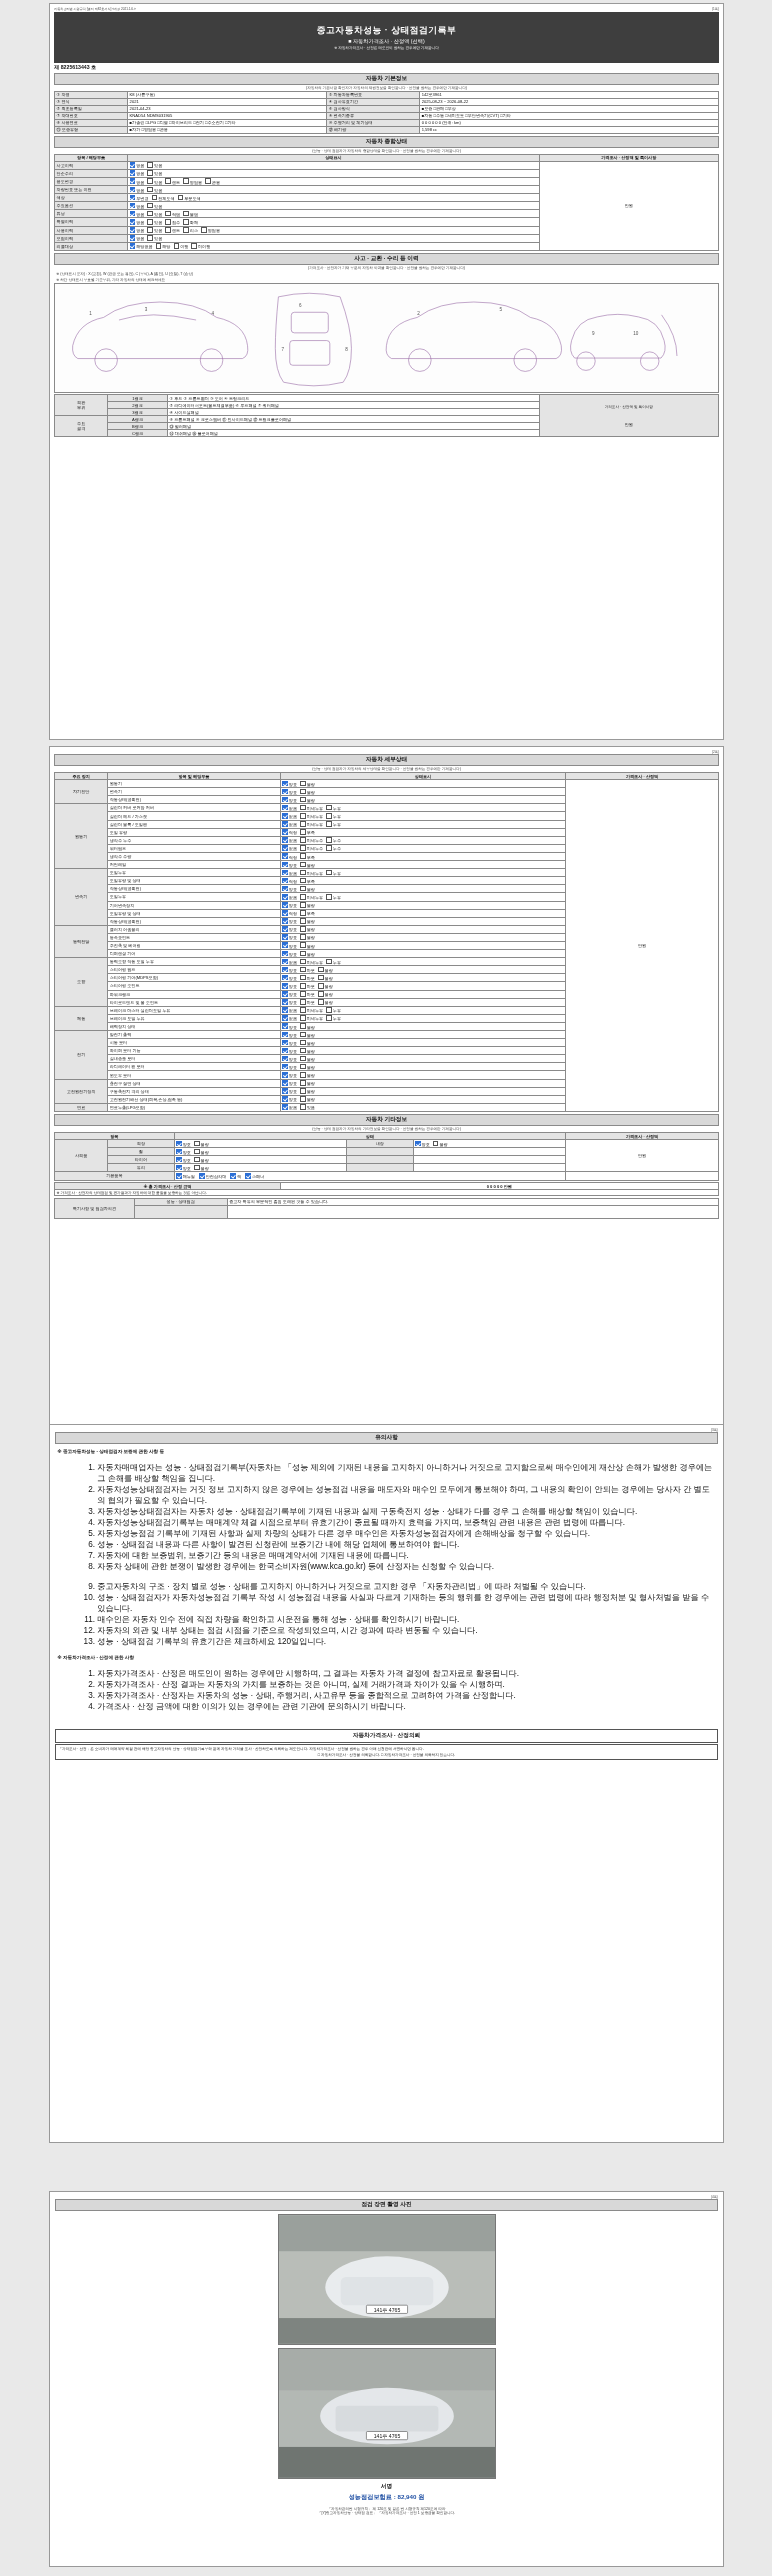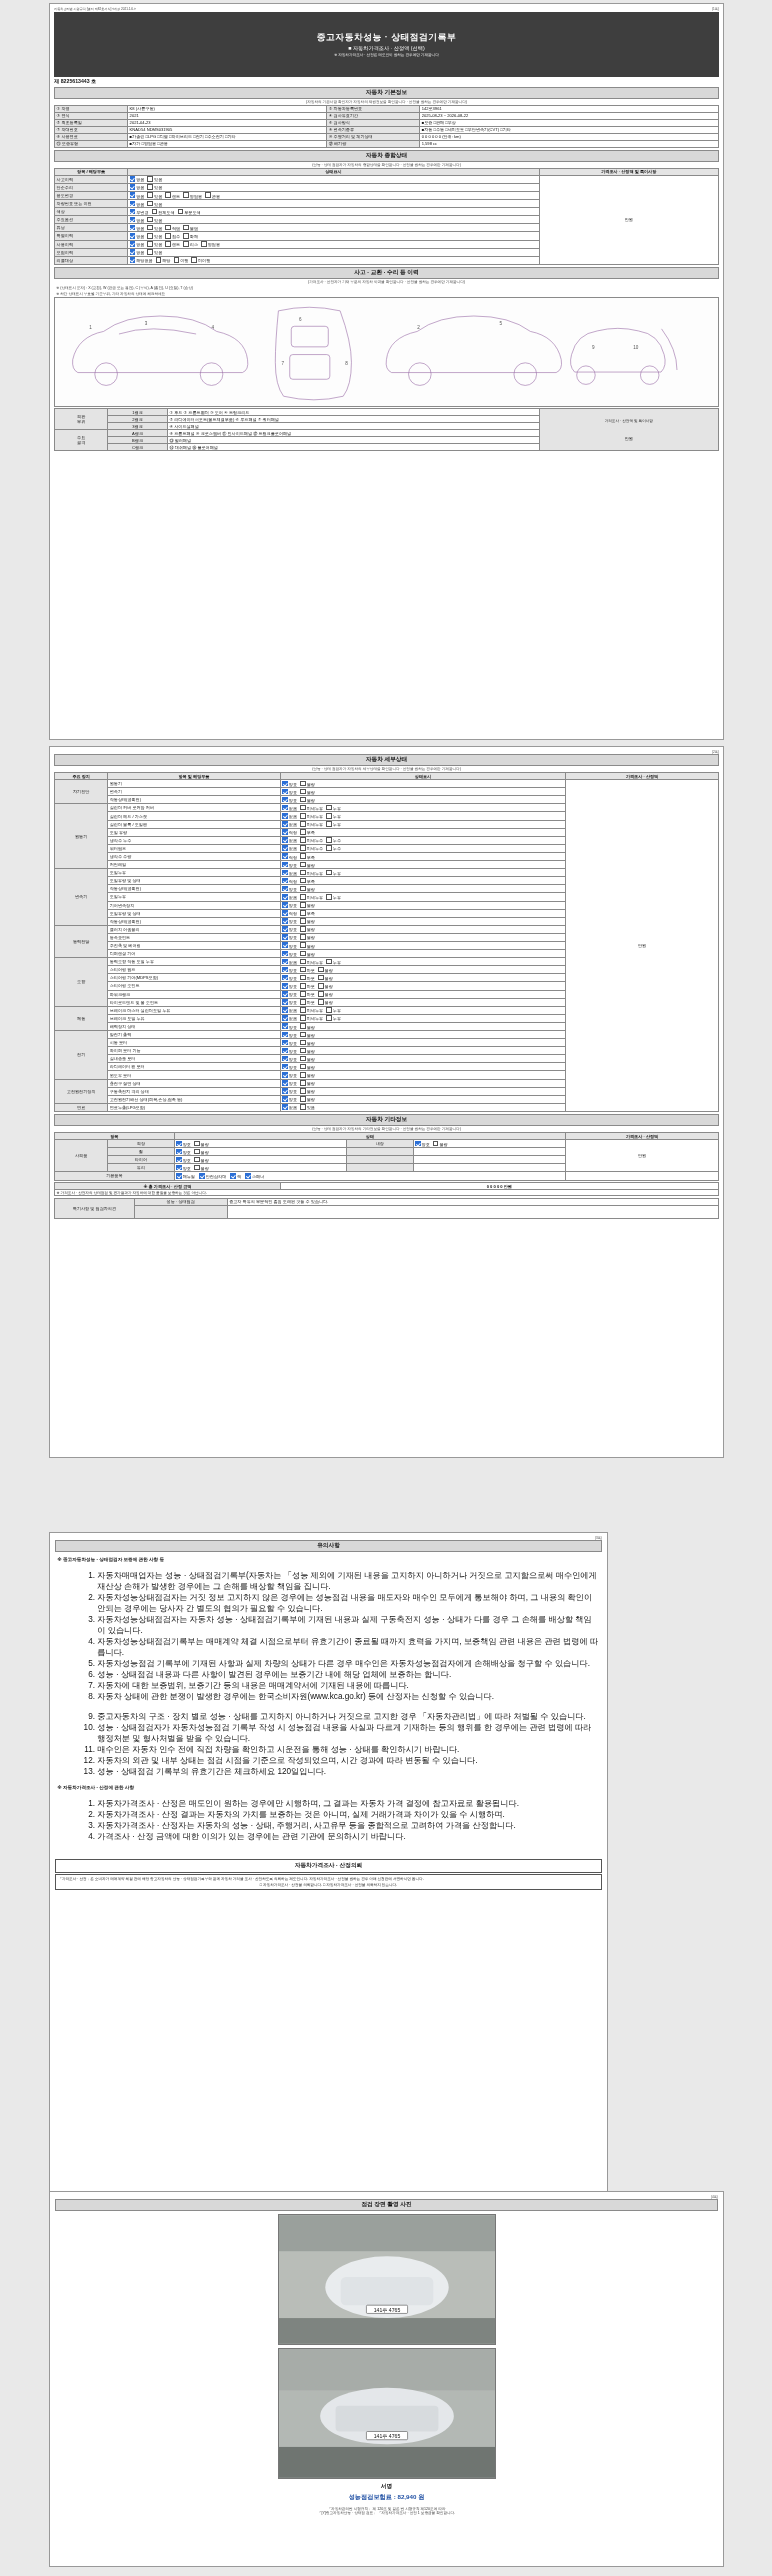--- a/index.html
+++ b/index.html
@@ -30,21 +30,21 @@
 <body>
 
 <div id="page">
 
   <div class="sheet" style="left:49px;top:3.1px;width:675px;height:737px;padding:3.1px 4.1px;">
     <div style="display:flex;justify-content:space-between;">
       <div class="topline">자동차관리법 시행규칙 [별지 제82호서식] &lt;개정 2021.1.6.&gt;</div>
       <div class="topline">(1쪽)</div>
     </div>
 
-    <div style="background:#3e3e3e;color:#fff;text-align:center;padding:20px 0;margin-top:1px;">
+    <div style="background:#3e3e3e;color:#fff;text-align:center;padding:13px 0;margin-top:1px;">
       <div class="bold" style="font-size:8.8px;letter-spacing:0.5px;">중고자동차성능 · 상태점검기록부</div>
       <div style="font-size:5.2px;margin-top:1px;">■ 자동차가격조사 · 산정액 (선택)</div>
       <div style="font-size:3.6px;margin-top:0.5px;">※ 자동차가격조사 · 산정은 매도인이 원하는 경우에만 기재합니다</div>
     </div>
 
     <div style="margin-top:1.5px;font-size:5.2px;">
       <span class="bold">제</span>
       <span class="bold">8225613443</span>
       <span class="bold">호</span>
     </div>
@@ -540,35 +540,35 @@
         <td>중고차 특유의 부분적인 흠집 오래된 것들 수 있습니다.</td>
       </tr>
       <tr>
         <td class="hd center">&nbsp;</td>
         <td style="height:11.3px;">&nbsp;</td>
       </tr>
     </tbody>
       </table>
   </div>
 
-  <div class="sheet" style="left:49px;top:1532px;width:559px;height:719px;padding:3.1px 5.2px;">
+  <div class="sheet" style="left:49px;top:1424px;width:675px;height:719px;padding:3.1px 5.2px;">
     <div style="display:flex;justify-content:flex-end;">
       <div class="topline">(3쪽)</div>
     </div>
     <div class="sec-title">유의사항</div>
 
     <div class="termsbox" style="padding:3.1px 2.1px;">
       <div class="bold" style="font-size:4.6px;margin-top:2.1px;">※ 중고자동차성능 · 상태점검자 보증에 관한 사항 등</div>
       <ol class="terms" id="terms-list-1">
           <li>자동차매매업자는 성능 · 상태점검기록부(자동차는 「성능 제외에 기재된 내용을 고지하지 아니하거나 거짓으로 고지함으로써 매수인에게 재산상 손해가 발생한 경우에는 그 손해를 배상할 책임을 집니다.</li>
           <li>자동차성능상태점검자는 거짓 정보 고지하지 않은 경우에는 성능점검 내용을 매도자와 매수인 모두에게 통보해야 하며, 그 내용의 확인이 안되는 경우에는 당사자 간 별도의 협의가 필요할 수 있습니다.</li>
           <li>자동차성능상태점검자는 자동차 성능 · 상태점검기록부에 기재된 내용과 실제 구동축전지 성능 · 상태가 다를 경우 그 손해를 배상할 책임이 있습니다.</li>
           <li>자동차성능상태점검기록부는 매매계약 체결 시점으로부터 유효기간이 종료될 때까지 효력을 가지며, 보증책임 관련 내용은 관련 법령에 따릅니다.</li>
           <li>자동차성능점검 기록부에 기재된 사항과 실제 차량의 상태가 다른 경우 매수인은 자동차성능점검자에게 손해배상을 청구할 수 있습니다.</li>
-          <li>성능 · 상태점검 내용과 다른 사항이 발견된 경우에는 보증기간 내에 해당 업체에 보증하는 합니다.</li>
+          <li>성능 · 상태점검 내용과 다른 사항이 발견된 신청란에 보증기간 내에 해당 업체에 통보하여야 합니다.</li>
           <li>자동차에 대한 보증범위, 보증기간 등의 내용은 매매계약서에 기재된 내용에 따릅니다.</li>
           <li>자동차 상태에 관한 분쟁이 발생한 경우에는 한국소비자원(www.kca.go.kr) 등에 산정자는 신청할 수 있습니다.</li>
         </ol>
       <ol class="terms" id="terms-list-2" start="9">
           <li>중고자동차의 구조 · 장치 별로 성능 · 상태를 고지하지 아니하거나 거짓으로 고지한 경우 「자동차관리법」에 따라 처벌될 수 있습니다.</li>
           <li>성능 · 상태점검자가 자동차성능점검 기록부 작성 시 성능점검 내용을 사실과 다르게 기재하는 등의 행위를 한 경우에는 관련 법령에 따라 행정처분 및 형사처벌을 받을 수 있습니다.</li>
           <li>매수인은 자동차 인수 전에 직접 차량을 확인하고 시운전을 통해 성능 · 상태를 확인하시기 바랍니다.</li>
           <li>자동차의 외관 및 내부 상태는 점검 시점을 기준으로 작성되었으며, 시간 경과에 따라 변동될 수 있습니다.</li>
           <li>성능 · 상태점검 기록부의 유효기간은 체크하세요 120일입니다.</li>
         </ol>

